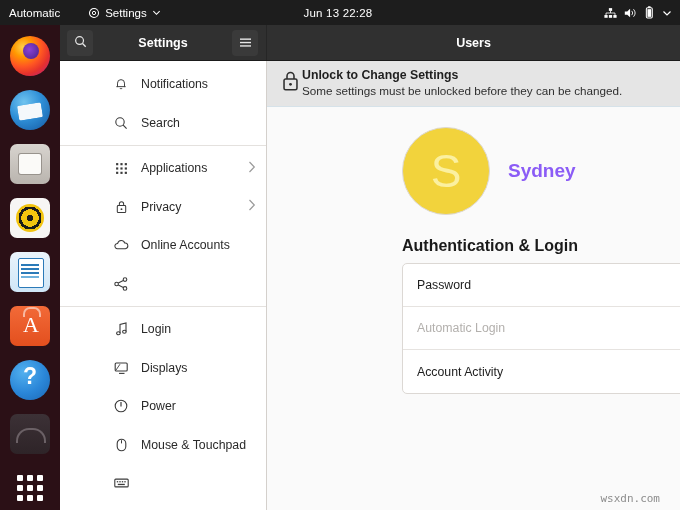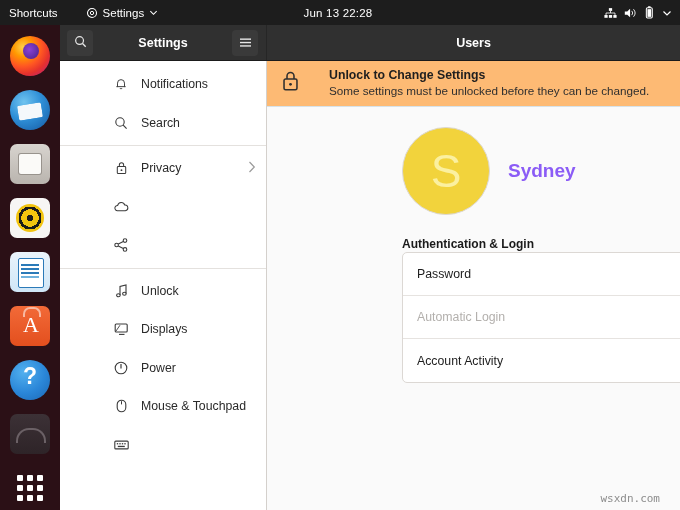--- a/index.html
+++ b/index.html
@@ -106,53 +106,53 @@
   .side-item { display: flex; align-items: center; height: 38.5px; padding: 0 10px 0 13px;
                color: #2a2a2a; font-size: 12.3px; gap: 12px; margin-left: 40px; }
   .side-ico { width: 16px; height: 16px; display: flex; align-items: center; justify-content: center;
               flex: 0 0 16px; color: #3b3b3b; }
   .side-label { flex: 1; }
   .side-chev { color: #9a9a9a; font-size: 13px; }
   .side-div { height: 1px; background: #e4e1de; margin: 3px 0 3px 0; }
 
   
   #main { flex: 1; background: #fafafa; overflow: hidden; position: relative; }
-  #banner { display: flex; align-items: center; gap: 29px; background: #fdba74;
+  #banner { display: flex; align-items: center; gap: 2px; background: #e5e5e5;
             border-bottom: 1px solid #d6e2e9; padding: 9px 12px 10px 14px; height: 46px; }
   .banner-txt-title { font-size: 12.3px; font-weight: bold; color: #1f1f1f; line-height: 15px; }
   .banner-txt-sub { font-size: 11.7px; color: #2f2f2f; line-height: 15px; }
 
   #user-block { display: flex; align-items: center; gap: 18px; padding: 20px 0 0 135px; }
   .avatar { width: 88px; height: 88px; border-radius: 50%; background: #f2d33c;
             border: 1px solid #dcd8d3;
             display: flex; align-items: center; justify-content: center;
             color: #fbf0a0; font-size: 46px; font-family: "Liberation Sans", sans-serif; }
   .username { font-size: 19px; font-weight: bold; color: #8b5cf6; }
 
   #auth-section { padding: 22px 0 0 135px; }
-  .section-title { font-size: 12px; font-weight: bold; color: #1a1a1a; margin-bottom: 1px; }
+  .section-title { font-size: 16px; font-weight: bold; color: #1a1a1a; margin-bottom: 8px; }
   .list-card { background: #ffffff; border: 1px solid #dcd8d4; border-radius: 5px;
                width: 420px; overflow: hidden; }
   .list-row { display: flex; align-items: center; justify-content: space-between;
               height: 43px; padding: 0 14px; border-bottom: 1px solid #e6e3e0;
               font-size: 12.3px; color: #1d1d1d; }
   .list-row:last-child { border-bottom: none; }
   .list-row.disabled .row-label { color: #b3b0ad; }
   .row-value { color: #4d4d4d; font-size: 12.3px; }
 
   #watermark { position: absolute; right: 20px; bottom: 5px; color: #8d8d8d;
                font-size: 11px; font-family: "DejaVu Sans Mono", monospace; }
 </style>
 </head>
 <body>
 
 <div id="screen">
 
   <div id="topbar">
-    <div class="tb-activities">Shortcuts</div>
+    <div class="tb-activities">Automatic</div>
 
     <div class="tb-app">
       <span class="tb-icon">
         <svg width="12" height="12" viewBox="0 0 16 16">
           <circle cx="8" cy="8" r="6" fill="none" stroke="#ffffff" stroke-width="1.4"></circle>
           <circle cx="8" cy="8" r="2.2" fill="none" stroke="#ffffff" stroke-width="1.3"></circle>
         </svg>
       </span>
       <span class="tb-app-name">Settings</span>
       <span class="tb-icon">
@@ -282,20 +282,43 @@
             <svg width="14" height="14" viewBox="0 0 14 14">
               <circle cx="6" cy="6" r="4.2" fill="none" stroke="#3b3b3b" stroke-width="1.1"></circle>
               <path d="M9.2 9.2 L12.6 12.6" stroke="#3b3b3b" stroke-width="1.2" fill="none"></path>
             </svg>
           </span>
           <span class="side-label">Search</span>
         </div>
 
         <div class="side-div"></div>
 
+        <div class="side-item">
+          <span class="side-ico">
+            <svg width="13" height="13" viewBox="0 0 12 12">
+              <g fill="#3b3b3b">
+                <rect x="1" y="1" width="2" height="2"></rect>
+                  <rect x="5" y="1" width="2" height="2"></rect>
+                  <rect x="9" y="1" width="2" height="2"></rect>
+                <rect x="1" y="5" width="2" height="2"></rect>
+                  <rect x="5" y="5" width="2" height="2"></rect>
+                  <rect x="9" y="5" width="2" height="2"></rect>
+                <rect x="1" y="9" width="2" height="2"></rect>
+                  <rect x="5" y="9" width="2" height="2"></rect>
+                  <rect x="9" y="9" width="2" height="2"></rect>
+              </g>
+            </svg>
+          </span>
+          <span class="side-label">Applications</span>
+          <span class="side-chev">
+            <svg width="8" height="12" viewBox="0 0 8 12">
+                <path d="M1.5 1 L6.3 6 L1.5 11" fill="none" stroke="#9a9a9a" stroke-width="1.2"></path>
+              </svg>
+          </span>
+        </div>
 
         <div class="side-item">
           <span class="side-ico">
             <svg width="13" height="14" viewBox="0 0 13 15">
               <rect x="2" y="6" width="9" height="7.5" rx="1" fill="none" stroke="#3b3b3b" stroke-width="1.1"></rect>
               <path d="M4.2 6 V4.2 a2.3 2.3 0 0 1 4.6 0 V6" fill="none" stroke="#3b3b3b" stroke-width="1.1"></path>
               <circle cx="6.5" cy="9.8" r="1" fill="#3b3b3b"></circle>
             </svg>
           </span>
           <span class="side-label">Privacy</span>
@@ -305,20 +328,21 @@
               </svg>
           </span>
         </div>
 
         <div class="side-item">
           <span class="side-ico">
             <svg width="15" height="12" viewBox="0 0 16 11">
               <path d="M3.6 9.4 a2.8 2.8 0 0 1 .3 -5.6 a3.9 3.9 0 0 1 7.5 -.4 a2.9 2.9 0 0 1 .7 6 Z" fill="none" stroke="#3b3b3b" stroke-width="1.1"></path>
             </svg>
           </span>
+          <span class="side-label">Online Accounts</span>
         </div>
 
         <div class="side-item">
           <span class="side-ico">
             <svg width="14" height="14" viewBox="0 0 14 14">
               <circle cx="11" cy="2.6" r="1.8" fill="none" stroke="#3b3b3b" stroke-width="1.1"></circle>
               <circle cx="11" cy="11.4" r="1.8" fill="none" stroke="#3b3b3b" stroke-width="1.1"></circle>
               <circle cx="2.6" cy="7" r="1.8" fill="none" stroke="#3b3b3b" stroke-width="1.1"></circle>
               <path d="M4.3 6.1 L9.3 3.4 M4.3 7.9 L9.3 10.6" stroke="#3b3b3b" stroke-width="1.1" fill="none"></path>
             </svg>
@@ -328,21 +352,21 @@
         <div class="side-div"></div>
 
         <div class="side-item">
           <span class="side-ico">
             <svg width="13" height="14" viewBox="0 0 13 14">
               <path d="M5 11 V2.4 L11 1 V9.6" fill="none" stroke="#3b3b3b" stroke-width="1.1"></path>
               <ellipse cx="3.4" cy="11.2" rx="1.8" ry="1.5" fill="none" stroke="#3b3b3b" stroke-width="1.1"></ellipse>
               <ellipse cx="9.4" cy="9.8" rx="1.8" ry="1.5" fill="none" stroke="#3b3b3b" stroke-width="1.1"></ellipse>
             </svg>
           </span>
-          <span class="side-label">Unlock</span>
+          <span class="side-label">Login</span>
         </div>
 
         <div class="side-item">
           <span class="side-ico">
             <svg width="15" height="14" viewBox="0 0 15 14">
               <rect x="1.2" y="2" width="12" height="8" rx="1" fill="none" stroke="#3b3b3b" stroke-width="1.1"></rect>
               <path d="M5 12.4 H10.5" stroke="#3b3b3b" stroke-width="1.1"></path>
               <path d="M2 9 L6 3.2" stroke="#3b3b3b" stroke-width="0.9"></path>
             </svg>
           </span>

